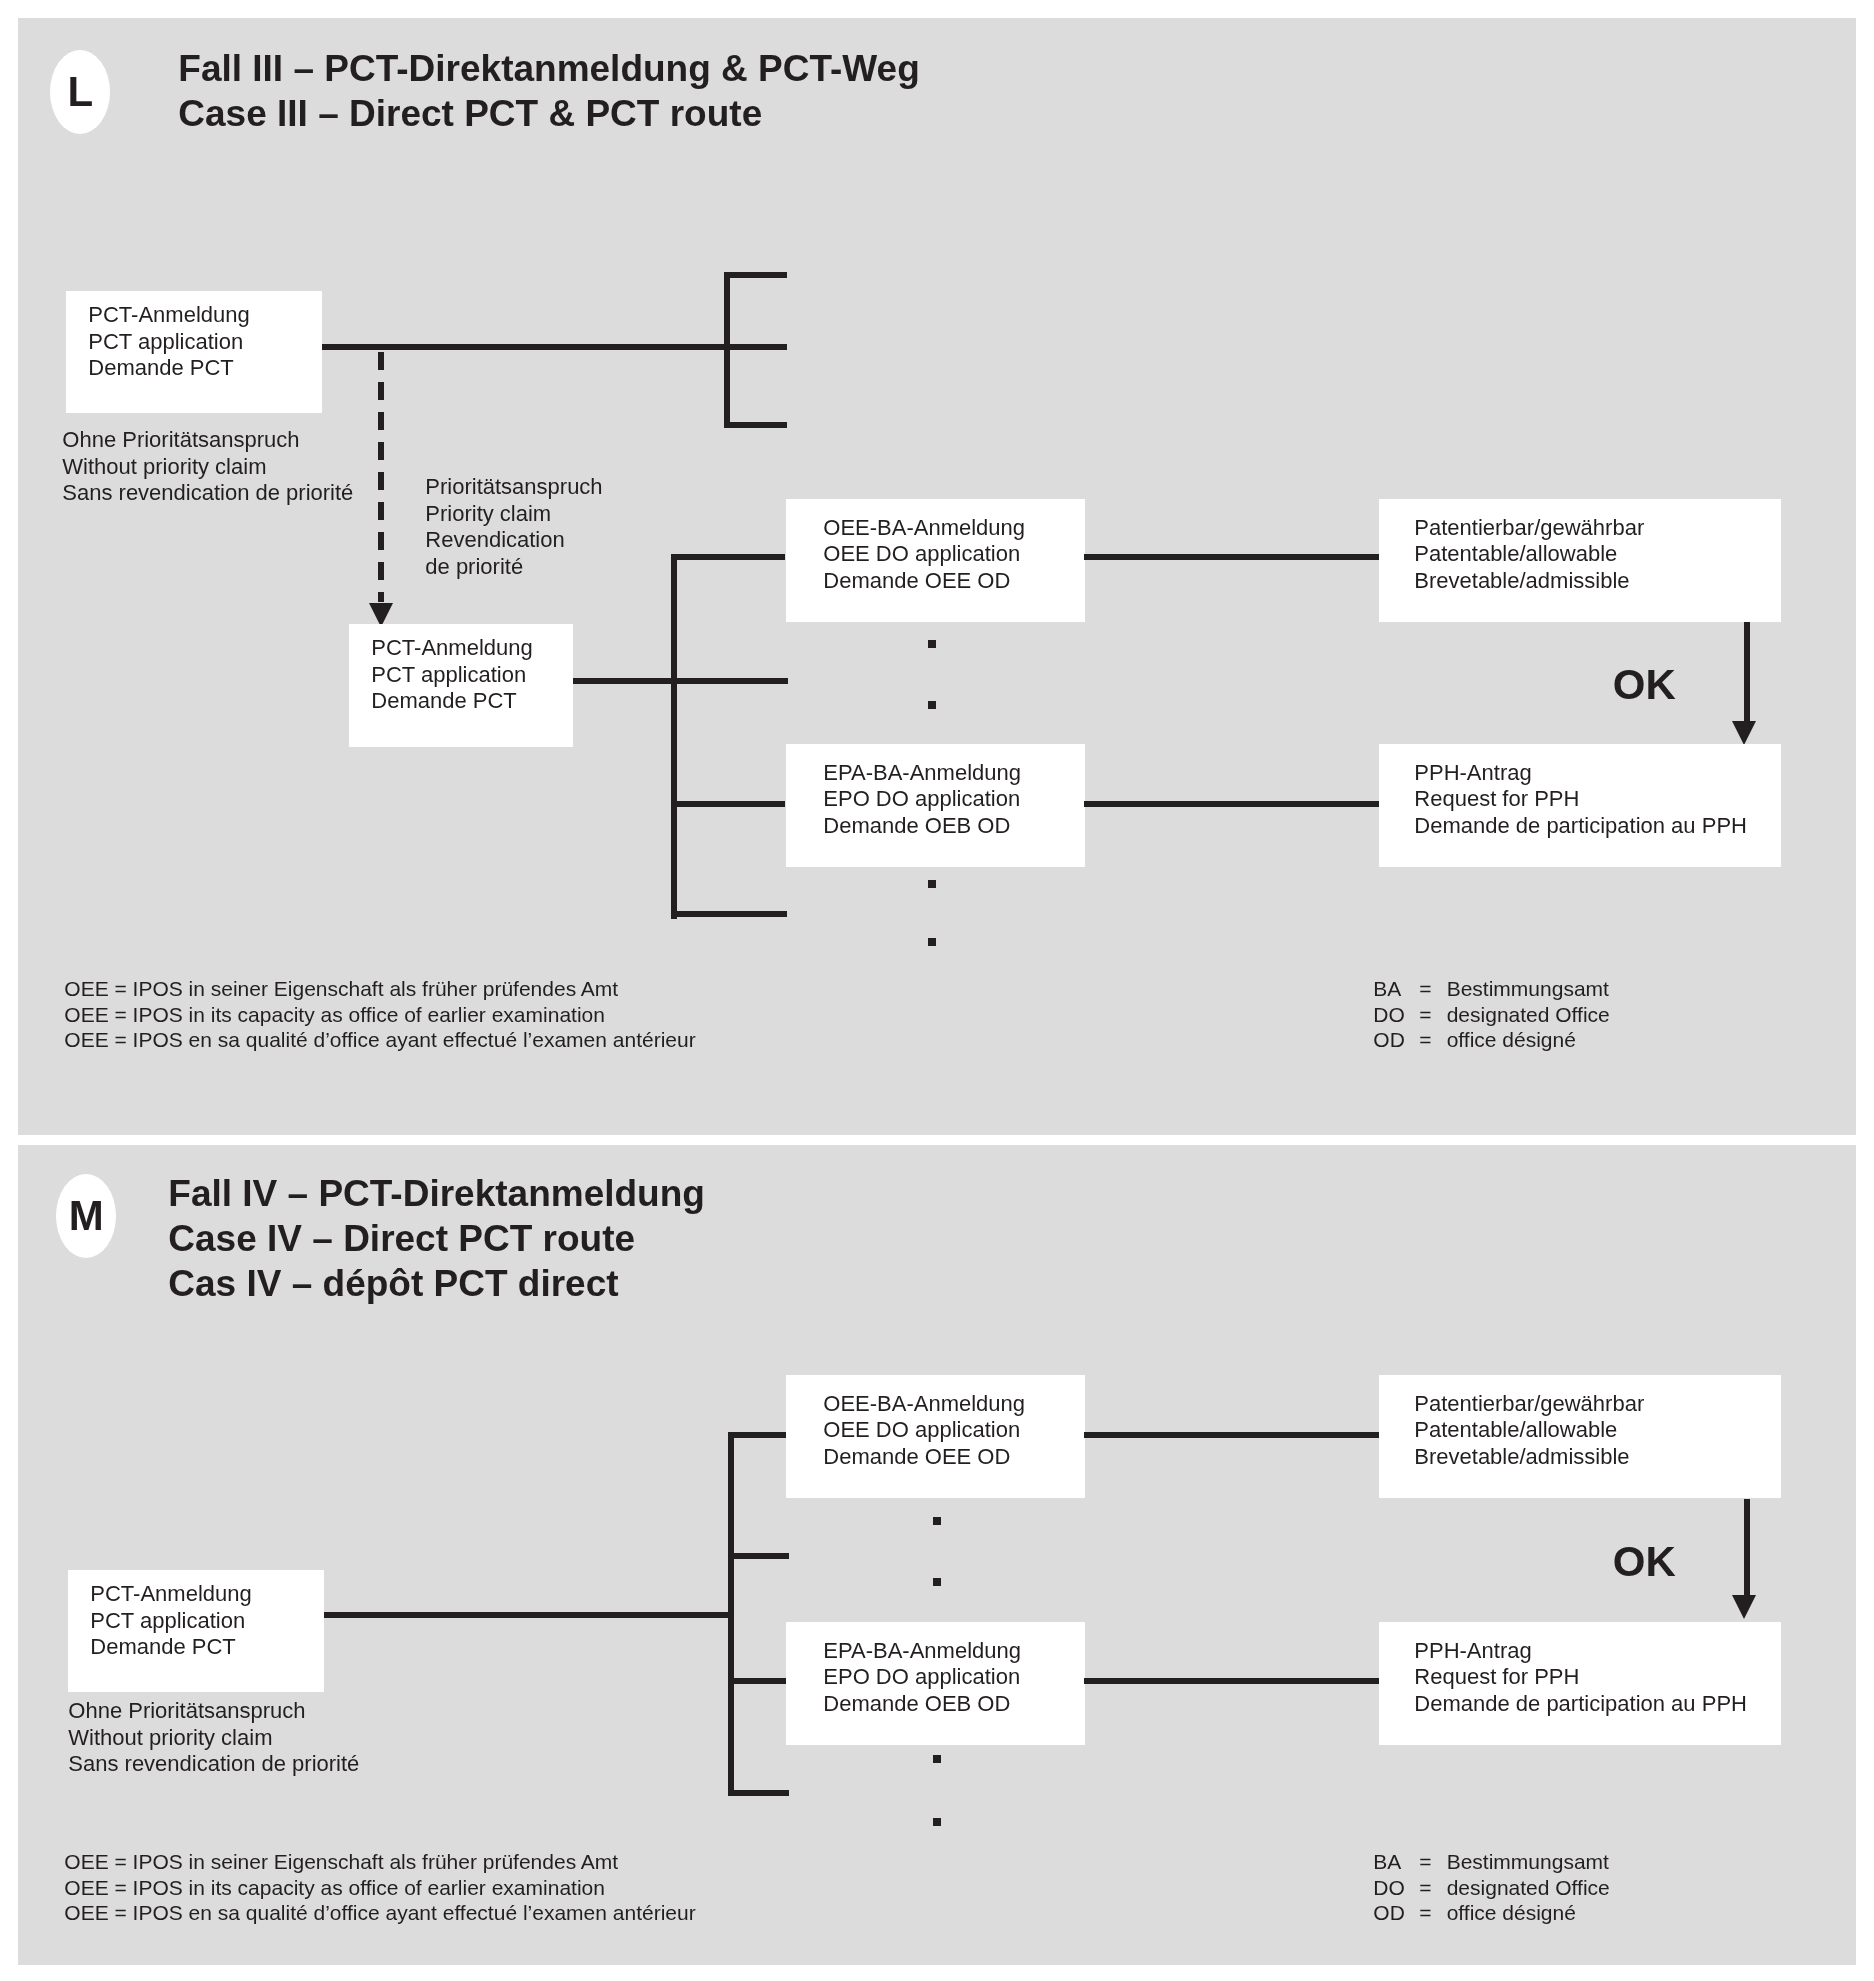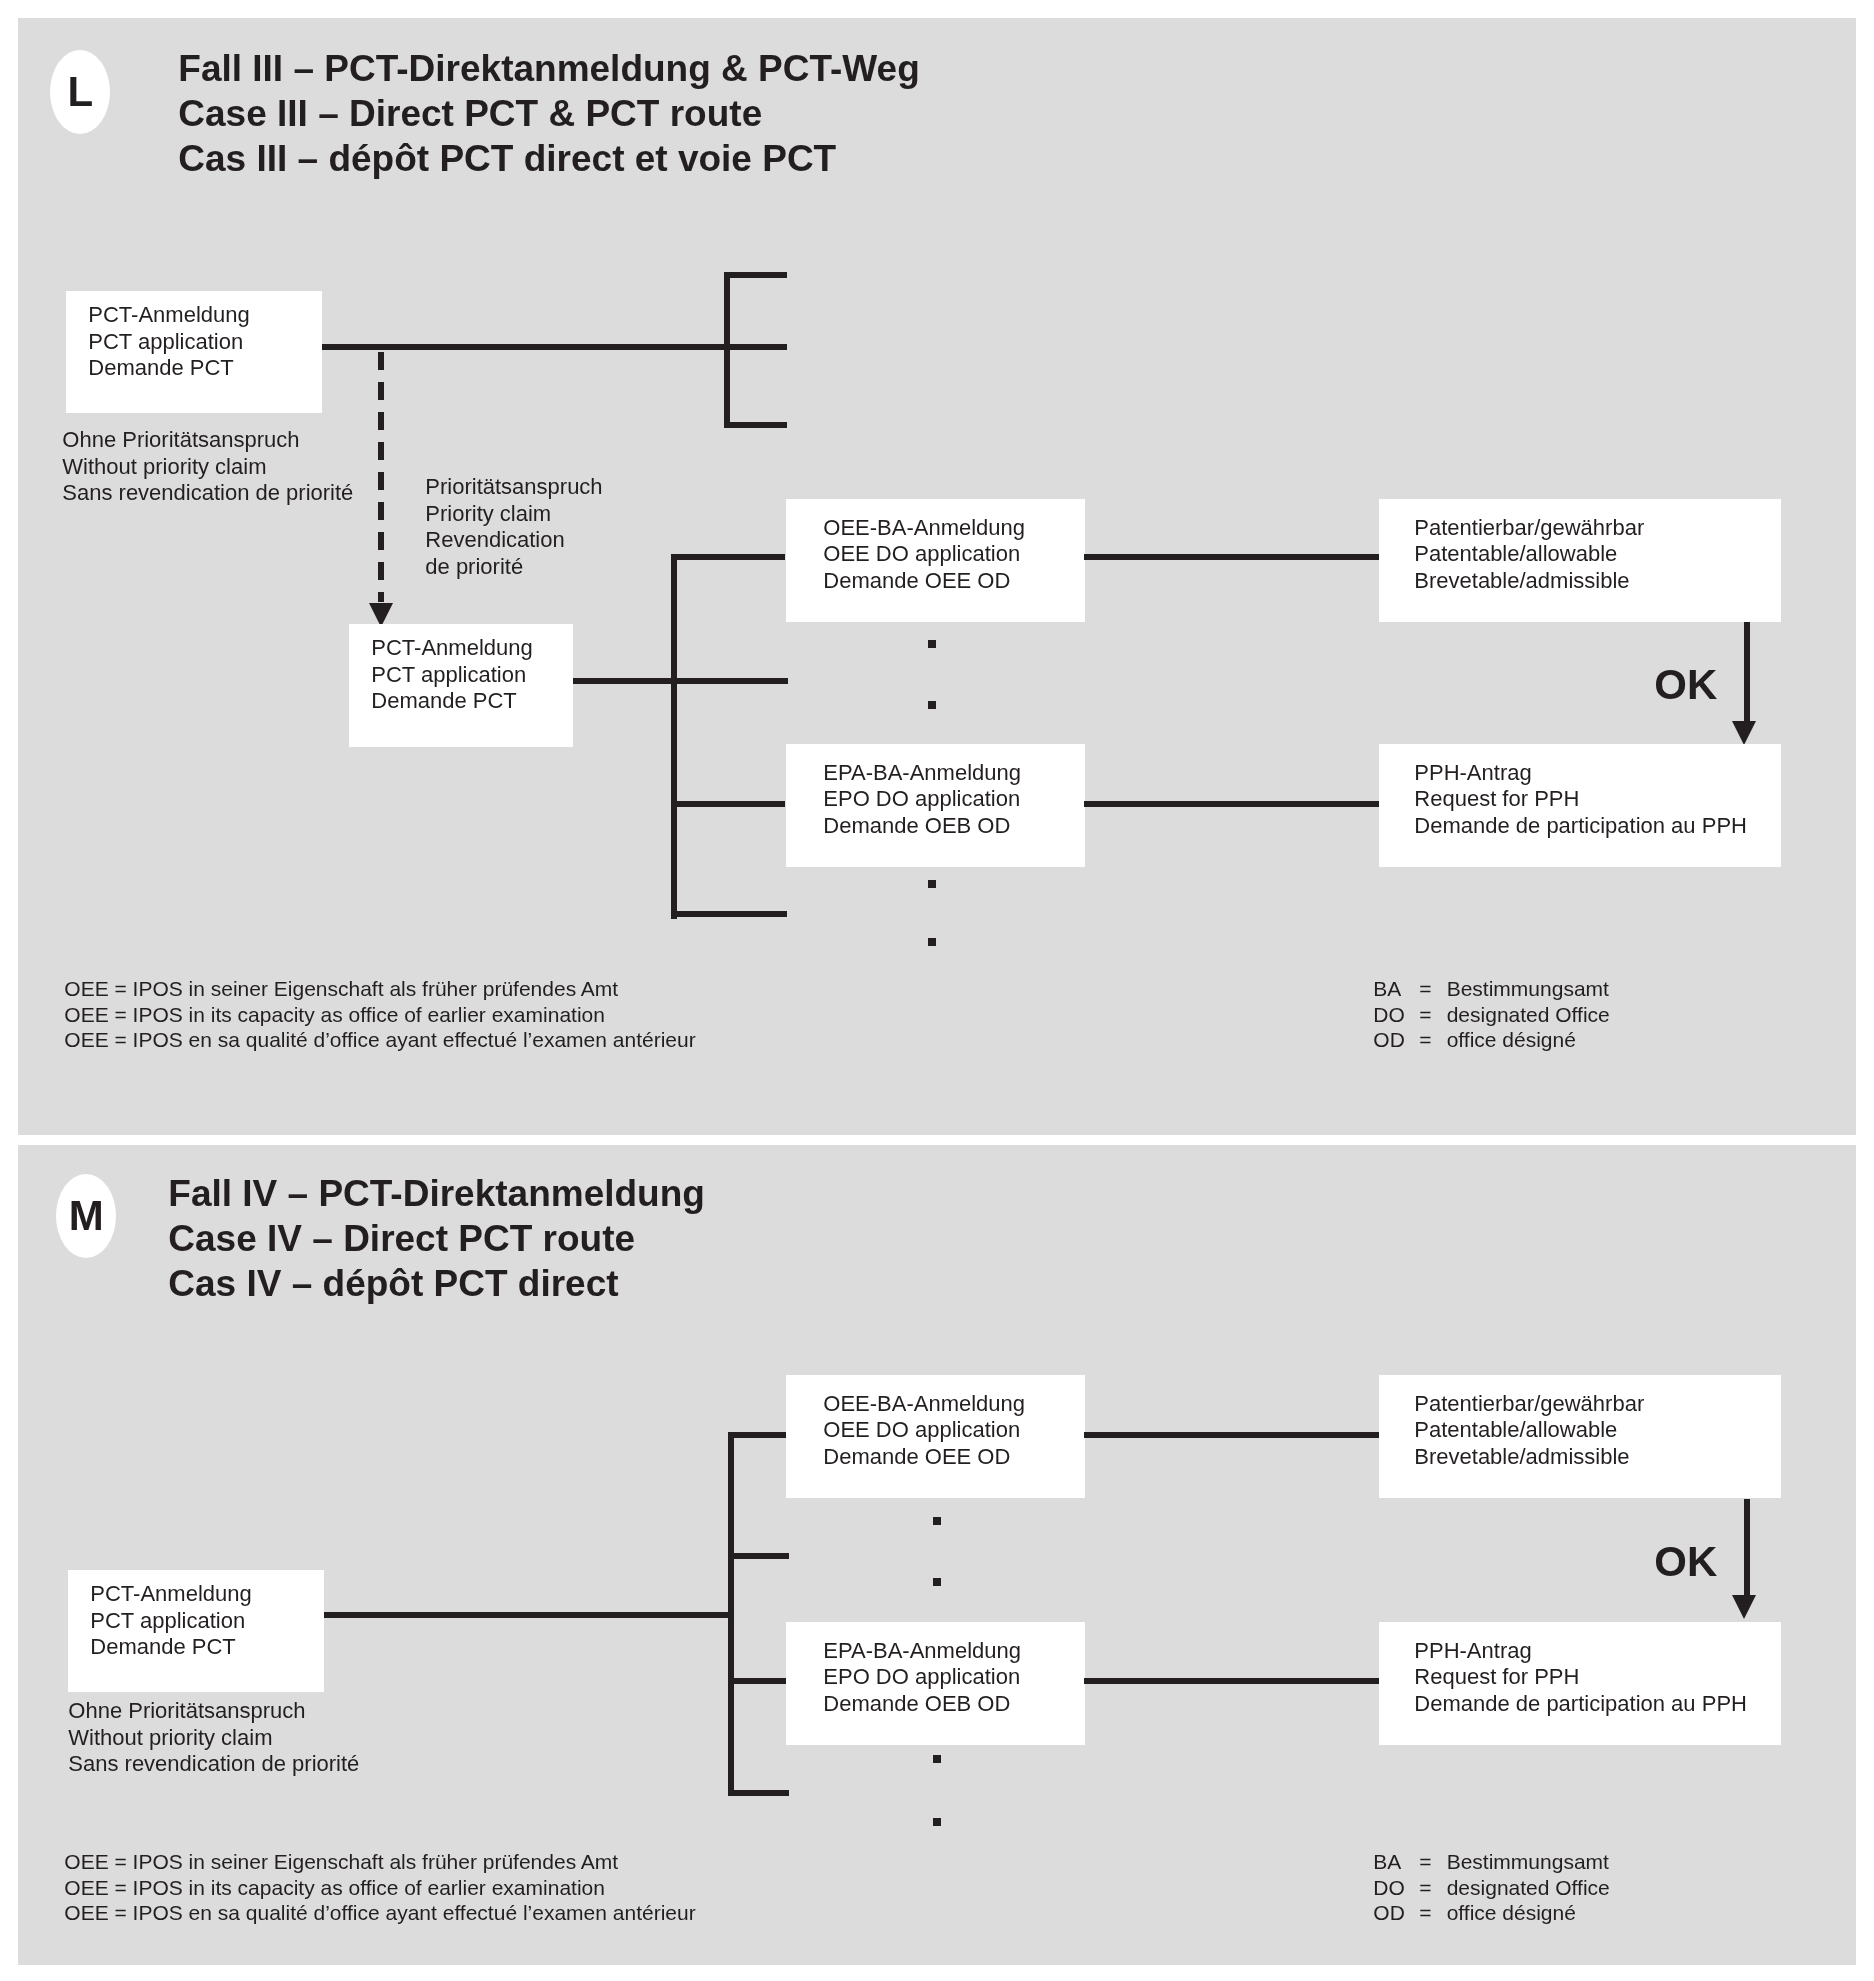--- a/index.html
+++ b/index.html
@@ -21,40 +21,39 @@
   .box.mid{padding-left:37px;padding-top:15.5px;}
   .h{position:absolute;height:5.5px;background:var(--ink);}
   .v{position:absolute;width:5.5px;background:var(--ink);}
   .dashv{position:absolute;width:5.5px;
          background:repeating-linear-gradient(180deg,var(--ink) 0 18.3px,transparent 18.3px 30px);}
   .head{position:absolute;width:0;height:0;
         border-left:12px solid transparent;border-right:12px solid transparent;
         border-top:24px solid var(--ink);}
   .dot{position:absolute;width:8.2px;height:8.2px;background:var(--ink);}
   .lbl{position:absolute;font-size:22px;line-height:26.5px;white-space:nowrap;}
-  .ok{position:absolute;width:146px;text-align:right;font-size:42px;font-weight:bold;line-height:48px;}
+  .ok{position:absolute;width:146px;text-align:center;font-size:42px;font-weight:bold;line-height:48px;}
   .foot{position:absolute;font-size:21px;line-height:25.6px;white-space:nowrap;}
   .footgrid{position:absolute;display:grid;grid-template-columns:46px 27.4px auto;
             font-size:21px;line-height:25.6px;white-space:nowrap;}
 </style>
 </head>
 <body>
 
 <div id="page">
 
   <div class="panel" style="left:18.3px;top:18.3px;width:1838px;height:1117px;">
 
     <div class="badge" style="left:32px;top:32px;">
       <span>L</span>
     </div>
 
     <div class="title" style="left:160px;top:27.4px;">
       <div>Fall III – PCT-Direktanmeldung &amp; PCT-Weg</div>
       <div>Case III – Direct PCT &amp; PCT route</div>
-      <div>Cas III – dépôt PCT direct et voie PCT</div>
     </div>
 
     <div class="box" style="left:48px;top:273px;width:256px;height:122px;">
       <div>PCT-Anmeldung</div>
       <div>PCT application</div>
       <div>Demande PCT</div>
     </div>
 
     <div class="h" style="left:304px;top:326px;width:465px;"></div>
 

